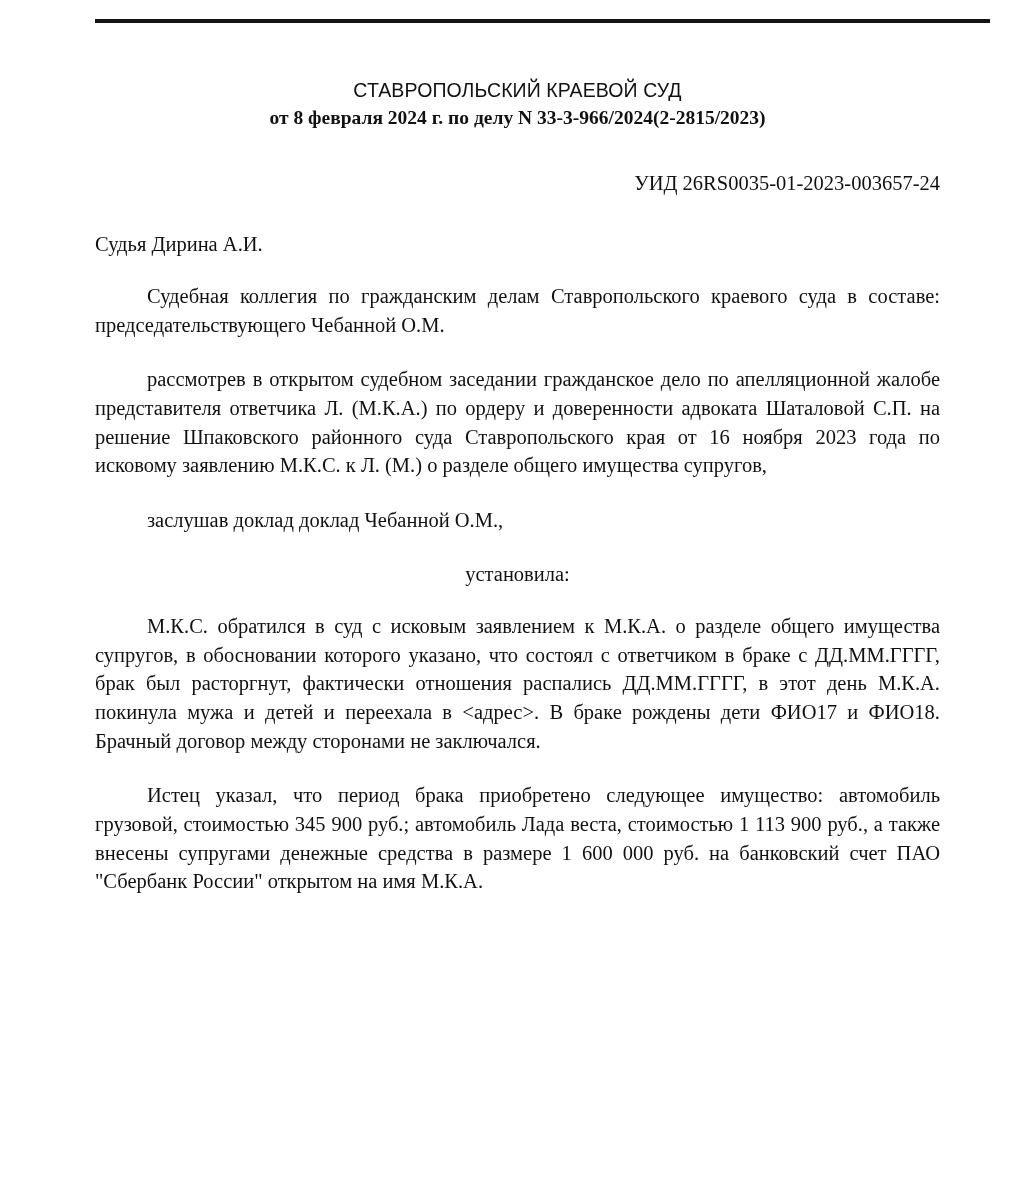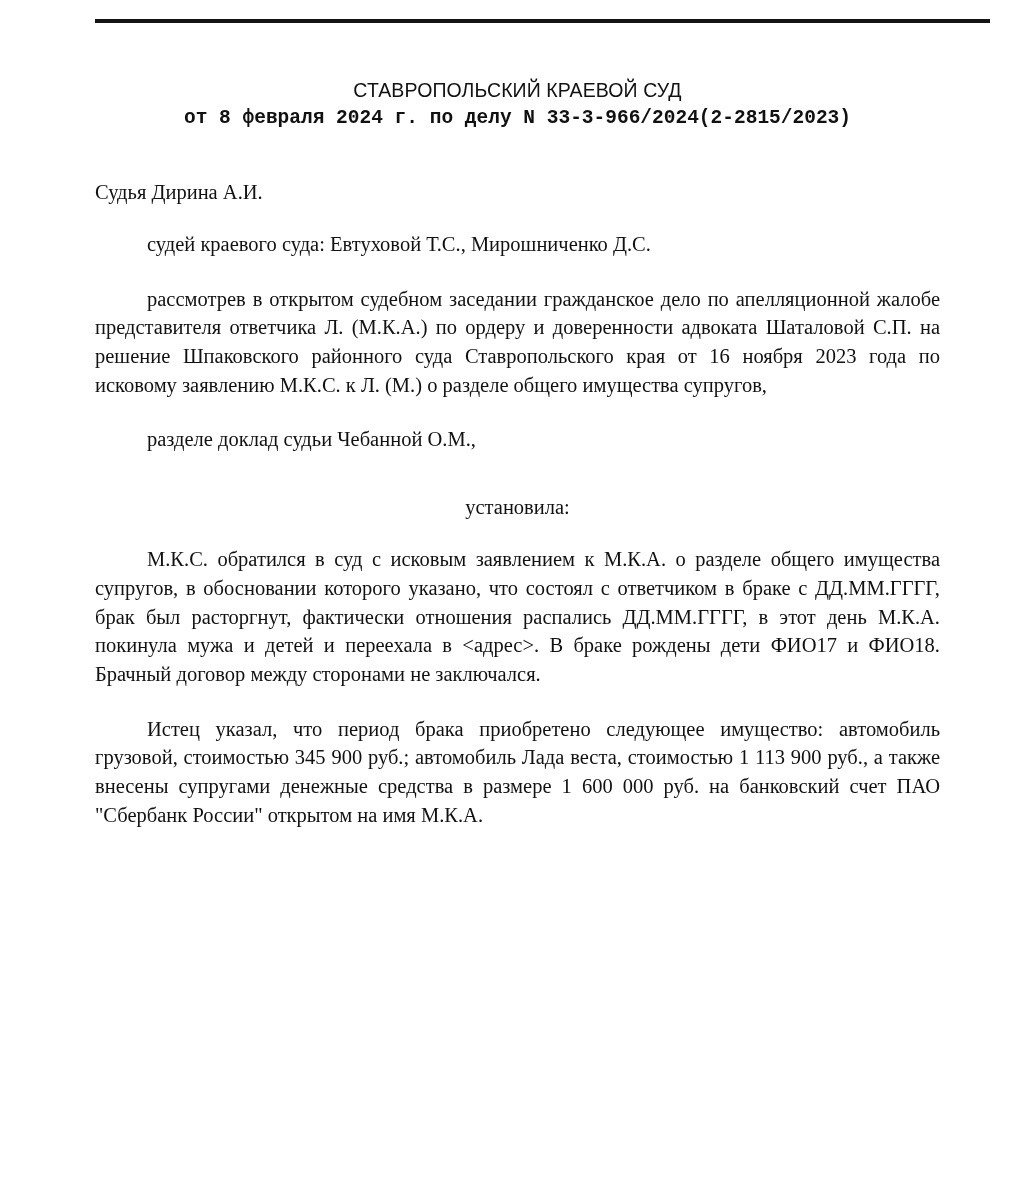--- a/index.html
+++ b/index.html
@@ -45,71 +45,72 @@
   }
   .doc-type {
     text-align: center;
     font-family: "Liberation Sans", "DejaVu Sans", sans-serif;
     font-weight: bold;
     font-size: 19.5px;
     margin-top: 38px;
   }
   .doc-ref {
     text-align: center;
-    font-family: Liberation Mono, monospace;
+    font-family: Liberation Serif, serif;
     font-weight: bold;
     font-size: 19.5px;
     margin-top: 5px;
   }
   .uid {
     text-align: right;
     font-size: 20.5px;
     margin-top: 43px;
   }
   .judge-line {
     font-size: 20.5px;
-    margin-top: 52px;
+    margin-top: 38px;
   }
   p.para {
     font-size: 20.5px;
     line-height: 1.40;
     text-align: justify;
     text-indent: 52px;
     margin: 26px 0 0 0;
   }
   .center-word {
     text-align: center;
     font-size: 20.5px;
-    margin-top: 42px;
+    margin-top: 28px;
   }
 </style>
 </head>
 <body>
 
 <div class="page">
 
   <hr class="rule rule-top">
 
   <div class="doc-body">
 
     <div class="court-name">СТАВРОПОЛЬСКИЙ КРАЕВОЙ СУД</div>
 
 
     <div class="doc-ref">от 8 февраля 2024 г. по делу N 33-3-966/2024(2-2815/2023)</div>
 
+    <div class="uid">УИД 26RS0035-01-2023-003657-24</div>
 
     <div class="judge-line">Судья Дирина А.И.</div>
 
+    <p class="para">Судебная коллегия по гражданским делам Ставропольского краевого суда в составе: председательствующего Чебанной О.М.</p>
 
-    <p class="para">судей краевого суда: Евтуховой Т.С., Мирошниченко Д.С.</p>
 
 
     <p class="para">рассмотрев в открытом судебном заседании гражданское дело по апелляционной жалобе представителя ответчика Л. (М.К.А.) по ордеру и доверенности адвоката Шаталовой С.П. на решение Шпаковского районного суда Ставропольского края от 16 ноября 2023 года по исковому заявлению М.К.С. к Л. (М.) о разделе общего имущества супругов,</p>
 
-    <p class="para">разделе доклад судьи Чебанной О.М.,</p>
+    <p class="para">заслушав доклад доклад Чебанной О.М.,</p>
 
     <div class="center-word">установила:</div>
 
     <p class="para">М.К.С. обратился в суд с исковым заявлением к М.К.А. о разделе общего имущества супругов, в обосновании которого указано, что состоял с ответчиком в браке с ДД.ММ.ГГГГ, брак был расторгнут, фактически отношения распались ДД.ММ.ГГГГ, в этот день М.К.А. покинула мужа и детей и переехала в &lt;адрес&gt;. В браке рождены дети ФИО17 и ФИО18. Брачный договор между сторонами не заключался.</p>
 
     <p class="para">Истец указал, что период брака приобретено следующее имущество: автомобиль грузовой, стоимостью 345 900 руб.; автомобиль Лада веста, стоимостью 1 113 900 руб., а также внесены супругами денежные средства в размере 1 600 000 руб. на банковский счет ПАО "Сбербанк России" открытом на имя М.К.А.</p>
 
 
   </div>
 

